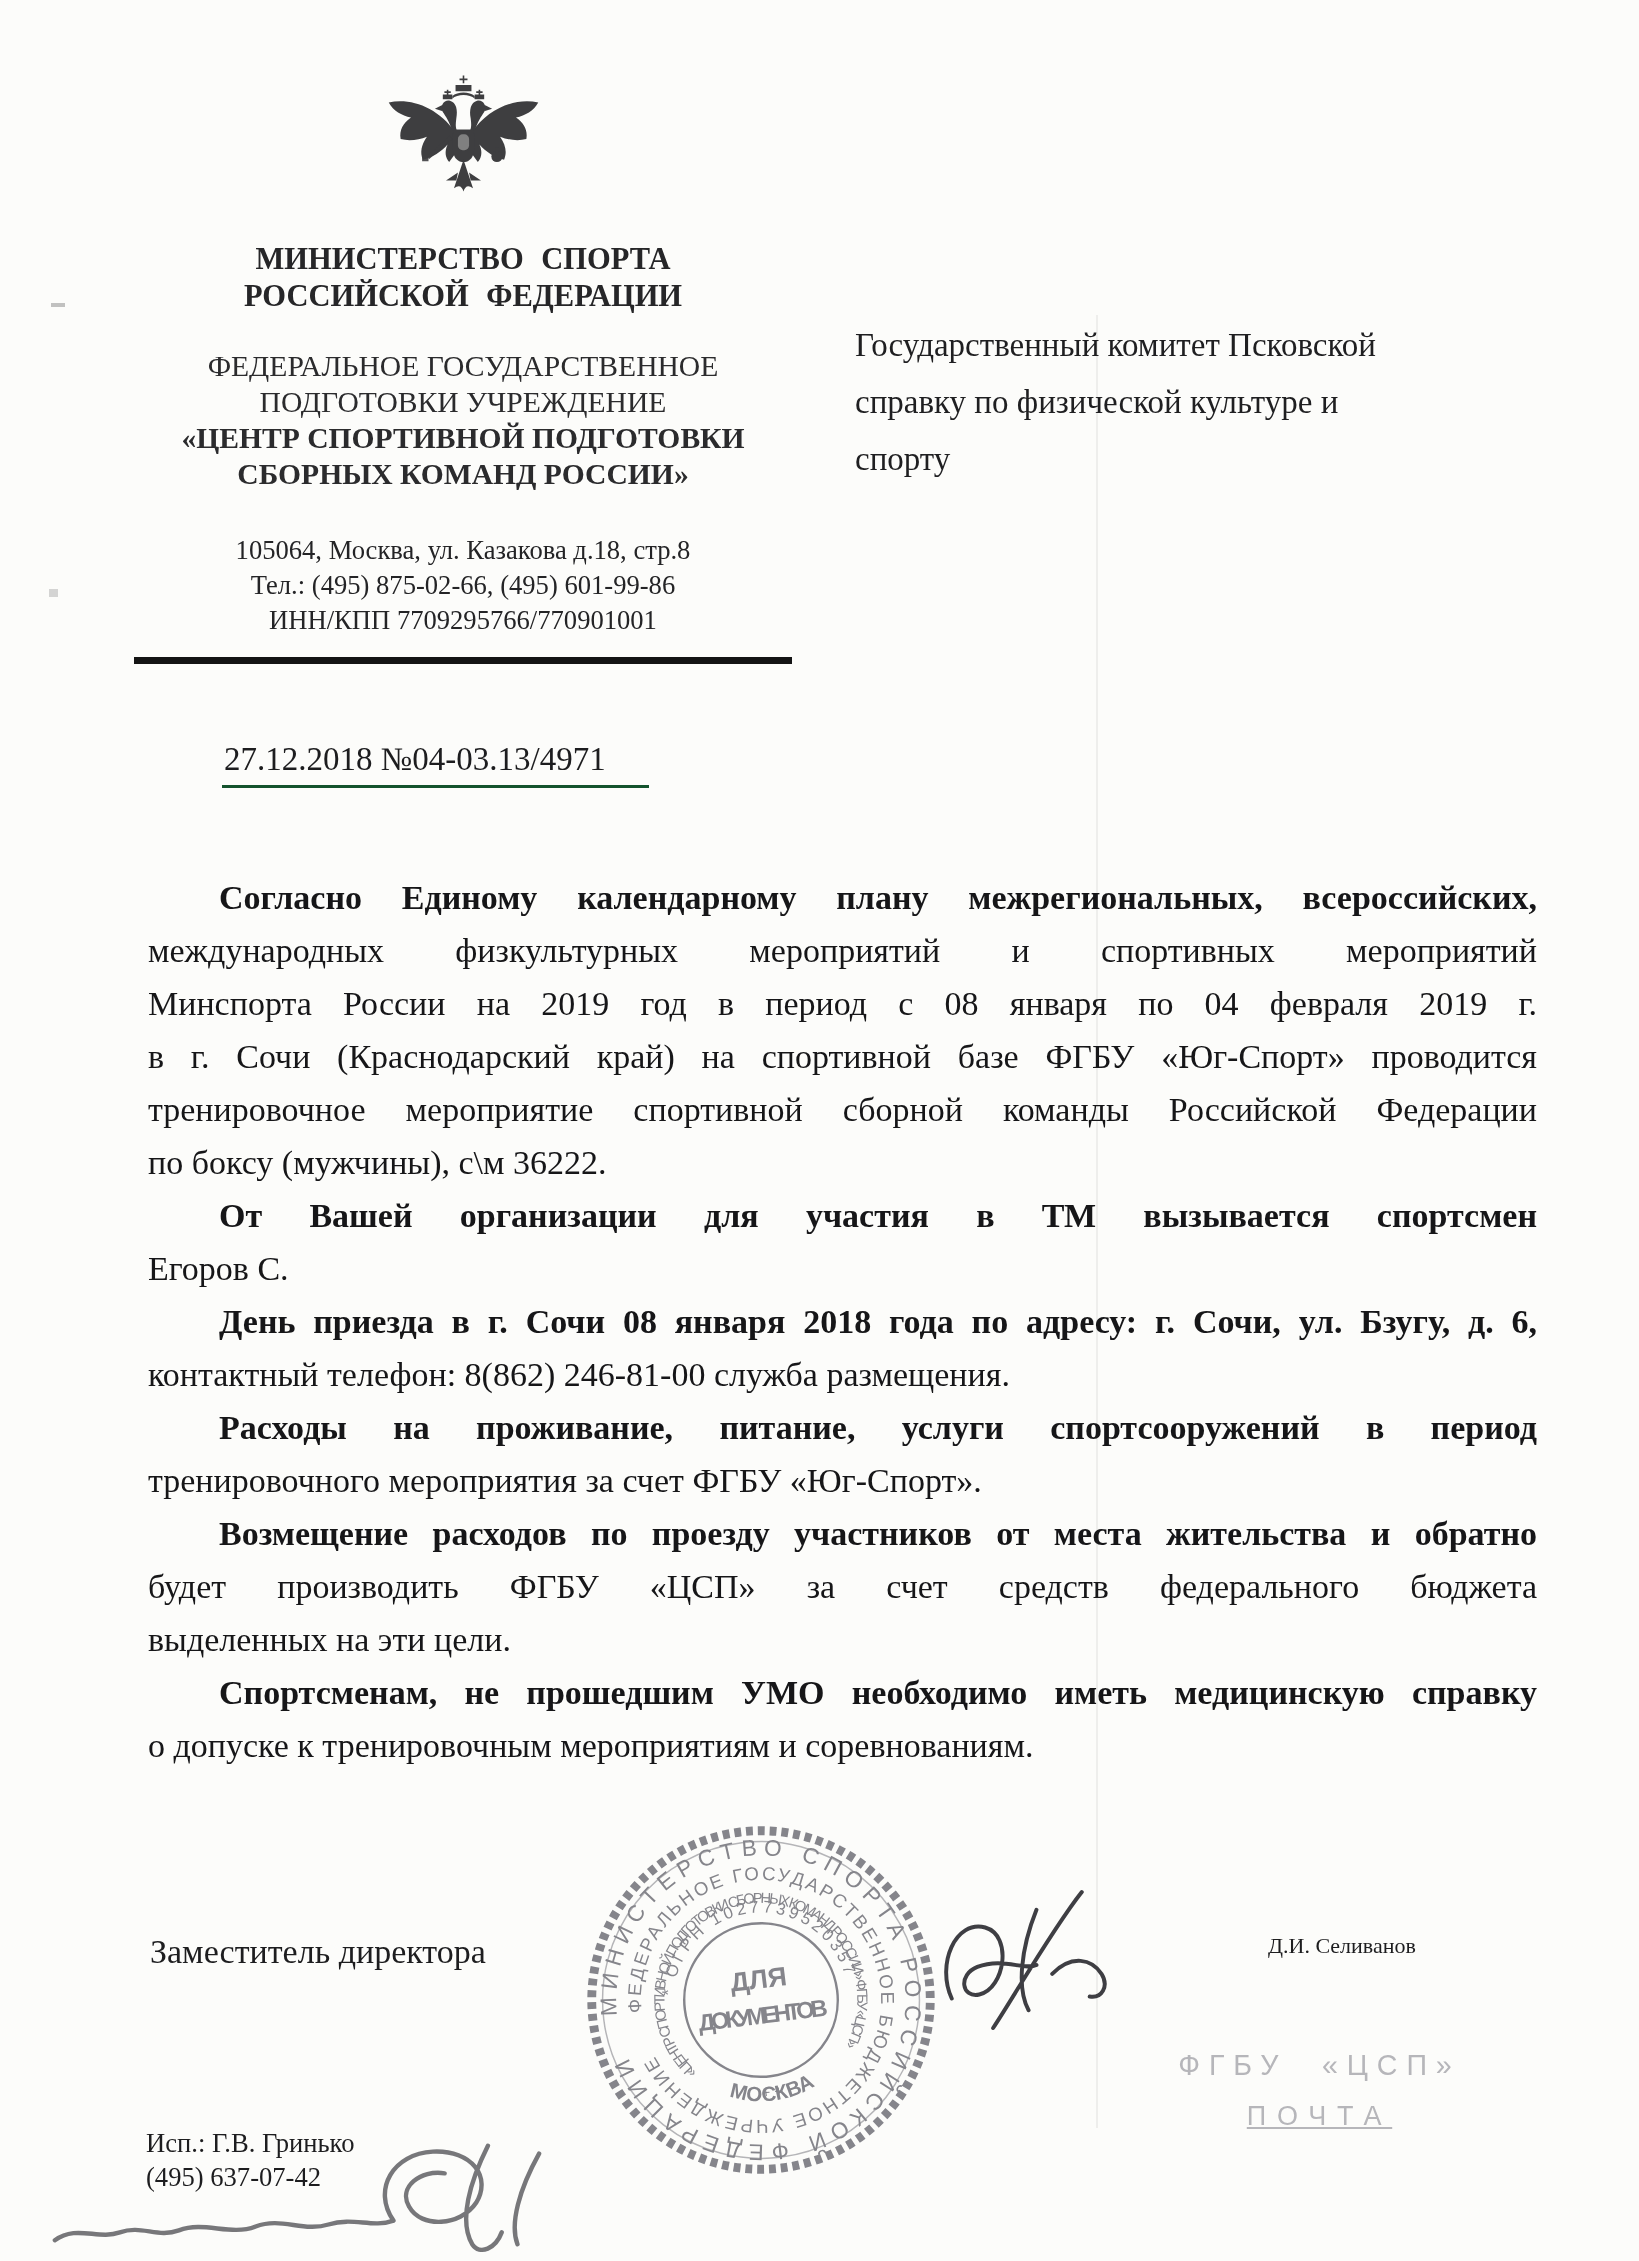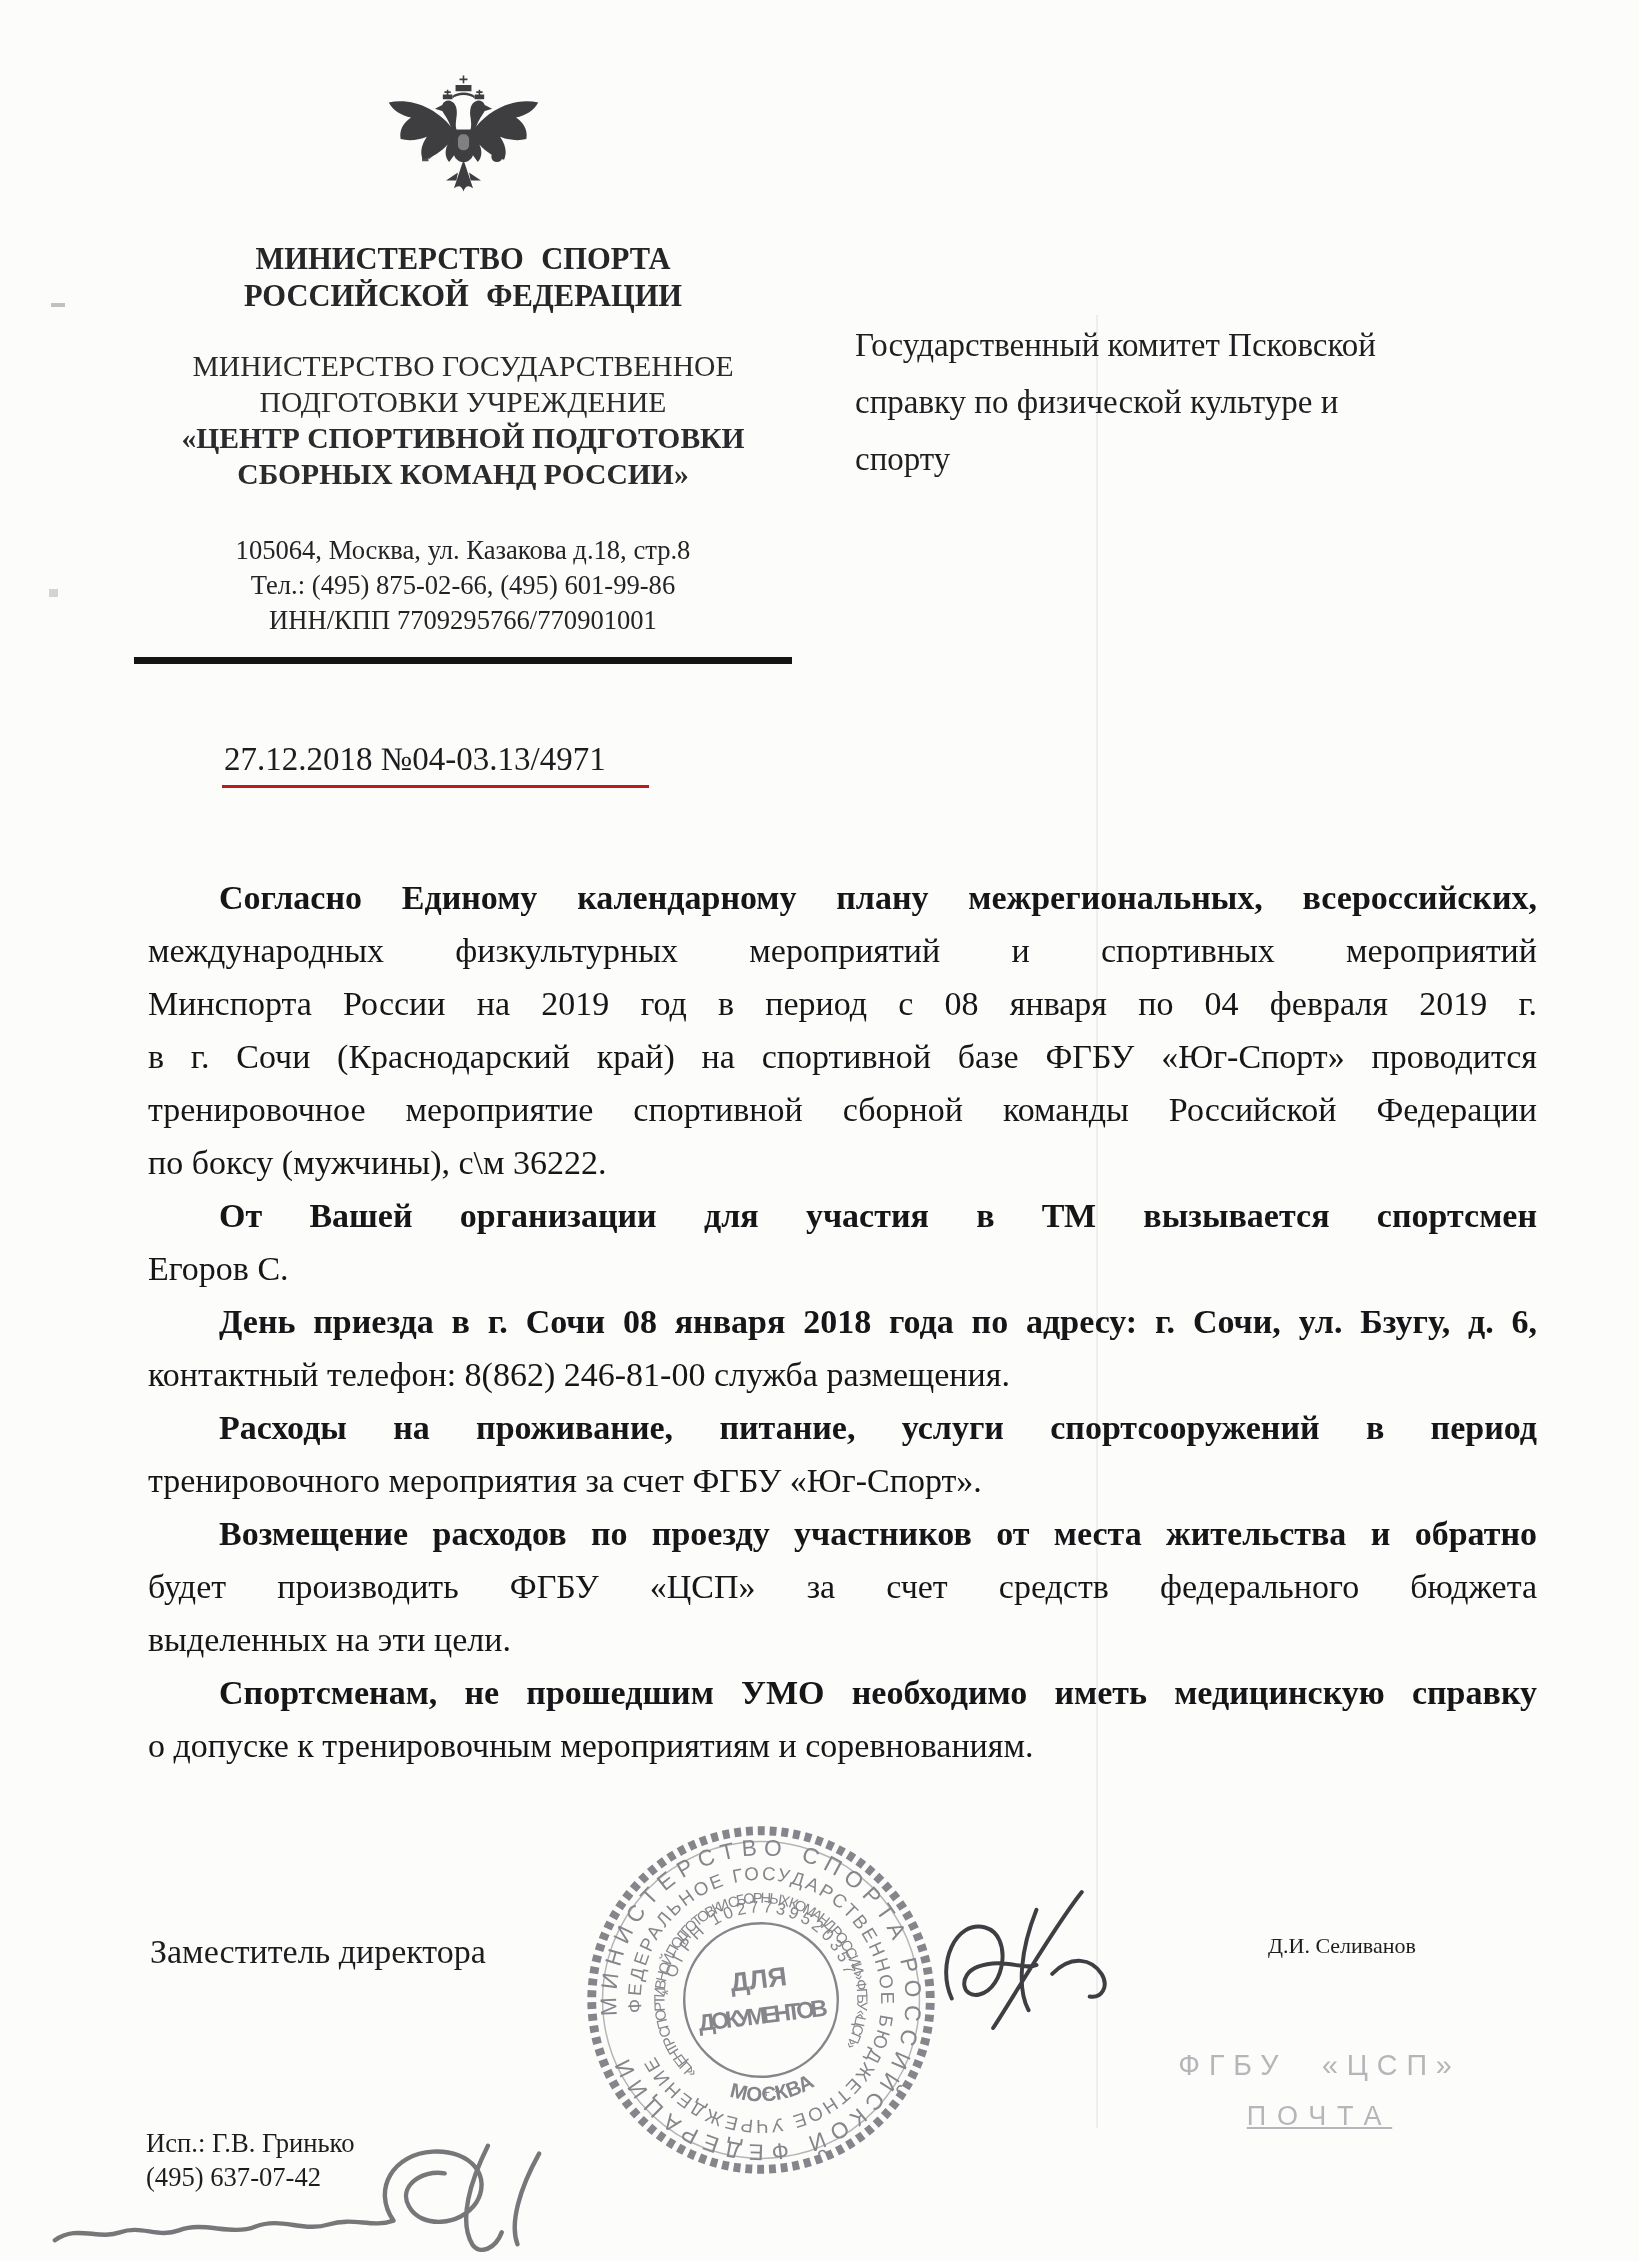--- a/index.html
+++ b/index.html
@@ -14,21 +14,21 @@
   .ministry{margin-top:13.8px; font-weight:bold; font-size:30.5px; line-height:37px; word-spacing:9.9px; color:#262628;}
   .org{margin-top:33px; font-size:29.6px; line-height:36px; color:#2b2b2d;}
   .org .b{font-weight:bold;}
   .contact{margin-top:41px; font-size:26.6px; line-height:35px; color:#242426;}
   .divider{margin:19.7px auto 0 auto; width:658px; height:6.9px; background:#141414;}
   
   .recipient{position:absolute; left:855px; top:317px; width:692px; 
     font-size:33px; line-height:57px; color:#1f1f21;}
   
   .ref{position:absolute; left:222px; top:741px; font-size:33px;}
-  .ref span{display:inline-block; border-bottom:3px solid #b91c1c; padding:0 43px 6.9px 2px;}
+  .ref span{display:inline-block; border-bottom:3px solid #14532d; padding:0 43px 6.9px 2px;}
   
   .body{position:absolute; left:148px; top:871px; width:1389px; font-size:34px; line-height:53px; color:#161618;}
   .body-line{text-align:justify; text-align-last:justify;}
   .body-line.last{text-align-last:left;}
   .body-line.first{text-indent:71px;font-weight:bold;}
   
   .sig-position{position:absolute; left:150px; top:1933px; font-size:34px;}
   .sig-name{position:absolute; left:1268px; top:1933px; font-size:22px;}
   .stamp{position:absolute; left:576px; top:1815px; transform:rotate(-7deg); opacity:.92;}
   .stamp text{font-family:"Liberation Sans", sans-serif; fill:#7b7b82;}
@@ -72,21 +72,21 @@
         <path d="M150,101 h4 v6 h-4 z"></path>
       </g>
     </svg>
 
     <div class="ministry">
       <div>МИНИСТЕРСТВО СПОРТА</div>
       <div>РОССИЙСКОЙ ФЕДЕРАЦИИ</div>
     </div>
 
     <div class="org">
-      <div>МИНИСТЕРСТВО ГОСУДАРСТВЕННОЕ</div>
+      <div>ФЕДЕРАЛЬНОЕ ГОСУДАРСТВЕННОЕ</div>
       <div>ПОДГОТОВКИ УЧРЕЖДЕНИЕ</div>
       <div class="b">«ЦЕНТР СПОРТИВНОЙ ПОДГОТОВКИ</div>
       <div class="b">СБОРНЫХ КОМАНД РОССИИ»</div>
     </div>
 
     <div class="contact">
       <div>105064, Москва, ул. Казакова д.18, стр.8</div>
       <div>Тел.: (495) 875-02-66, (495) 601-99-86</div>
       <div>ИНН/КПП 7709295766/770901001</div>
     </div>

